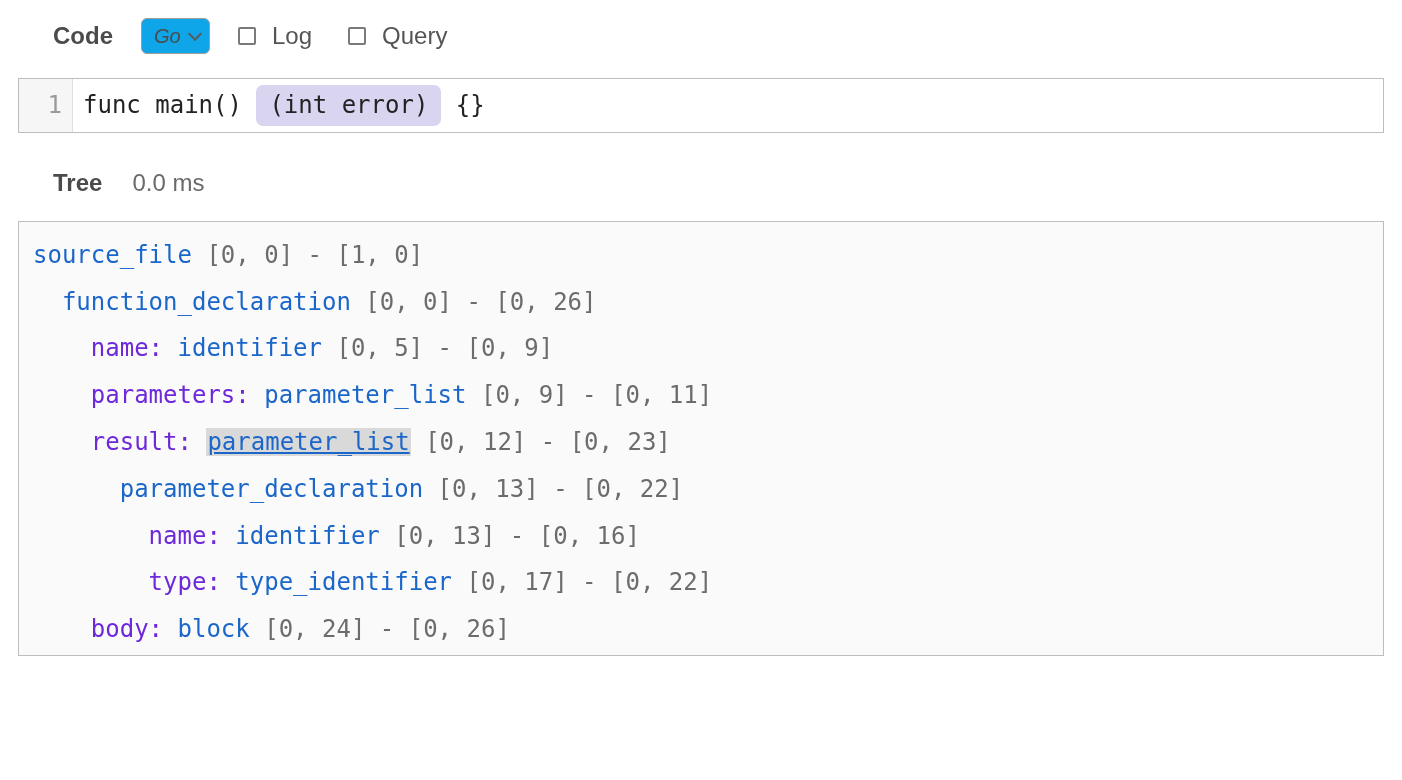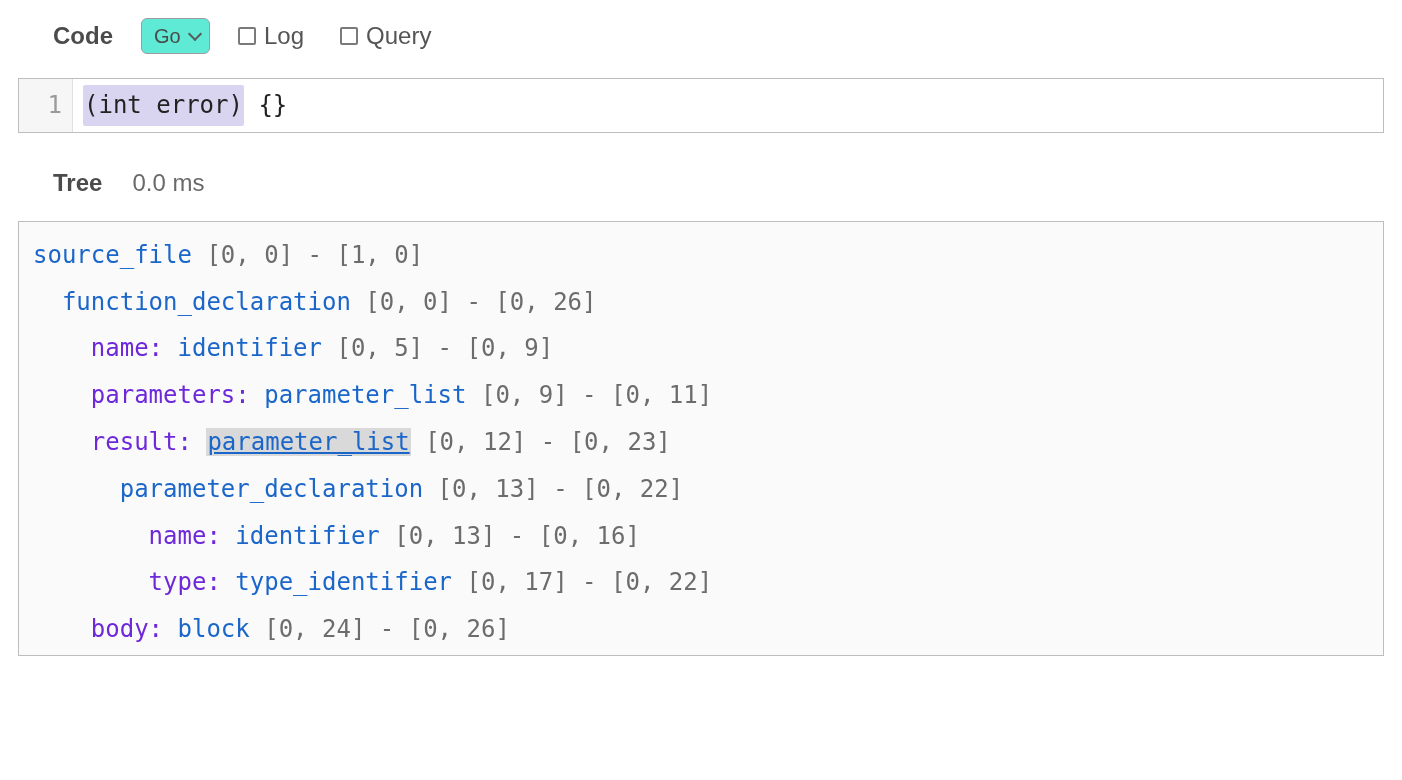--- a/index.html
+++ b/index.html
@@ -25,24 +25,25 @@
   }
   .label-muted {
     color: #6a6a6a;
     font-size: 24px;
   }
   select.lang {
     font-size: 20px;
     padding: 6px 28px 6px 12px;
     border: 1px solid #9e9e9e;
     border-radius: 6px;
-    background: #5eead4;
+    background: #0ea5e9;
     color: #4b4b4b;
     appearance: none;
     position: relative;
+    font-style: italic;
   }
   .select-wrap {
     position: relative;
     display: inline-block;
   }
   .select-wrap::after {
     content: "";
     position: absolute;
     right: 10px;
     top: 50%;
@@ -54,21 +55,21 @@
     pointer-events: none;
   }
   .chk-group {
     display: flex;
     align-items: center;
     gap: 36px;
   }
   .chk {
     display: flex;
     align-items: center;
-    gap: 8px;
+    gap: 16px;
     cursor: pointer;
   }
   .chk .box {
     width: 18px;
     height: 18px;
     border: 2px solid #7a7a7a;
     border-radius: 2px;
     display: inline-block;
   }
   .chk .txt {
@@ -95,22 +96,22 @@
   .code-line {
     padding: 6px 10px;
     white-space: pre;
     font-family: ui-monospace, SFMono-Regular, Menlo, Consolas, monospace;
     color: #222;
     display: flex;
     align-items: center;
   }
   .hl-purple {
     background: #d9d4f0;
-    border-radius: 2px;
-    padding: 0 1px;
+    border-radius: 7px;
+    padding: 0 13px;
   }
   .tree-header {
     display: flex;
     align-items: center;
     gap: 30px;
     margin-bottom: 24px;
   }
   .tree-box {
     border: 1px solid #bdbdbd;
     background: #fafafa;
@@ -154,21 +155,21 @@
       <span class="box"></span>
       <span class="txt">Query</span>
     </label>
   </div>
 </div>
 
 <div class="editor">
   <div class="gutter">
     <div>1</div>
   </div>
-  <div class="code-line"><span class="hl-purple">(int error)</span><span> {}</span></div>
+  <div class="code-line"><span>func main() </span><span class="hl-purple">(int error)</span><span> {}</span></div>
 </div>
 
 <div class="tree-header">
   <span class="label-strong">Tree</span>
   <span class="label-muted">0.0 ms</span>
 </div>
 
 <div class="tree-box" id="tree-box"><div class="tree-row indent-0"><span class="node-type">source_file</span><span class="pos"> [0, 0] - [1, 0]</span></div><div class="tree-row indent-1"><span class="node-type">function_declaration</span><span class="pos"> [0, 0] - [0, 26]</span></div><div class="tree-row indent-2"><span class="field-name">name: </span><span class="node-type">identifier</span><span class="pos"> [0, 5] - [0, 9]</span></div><div class="tree-row indent-2"><span class="field-name">parameters: </span><span class="node-type">parameter_list</span><span class="pos"> [0, 9] - [0, 11]</span></div><div class="tree-row indent-2 selected"><span class="field-name">result: </span><span class="node-type">parameter_list</span><span class="pos"> [0, 12] - [0, 23]</span></div><div class="tree-row indent-3"><span class="node-type">parameter_declaration</span><span class="pos"> [0, 13] - [0, 22]</span></div><div class="tree-row indent-4"><span class="field-name">name: </span><span class="node-type">identifier</span><span class="pos"> [0, 13] - [0, 16]</span></div><div class="tree-row indent-4"><span class="field-name">type: </span><span class="node-type">type_identifier</span><span class="pos"> [0, 17] - [0, 22]</span></div><div class="tree-row indent-2"><span class="field-name">body: </span><span class="node-type">block</span><span class="pos"> [0, 24] - [0, 26]</span></div></div>
 
 </body></html>

